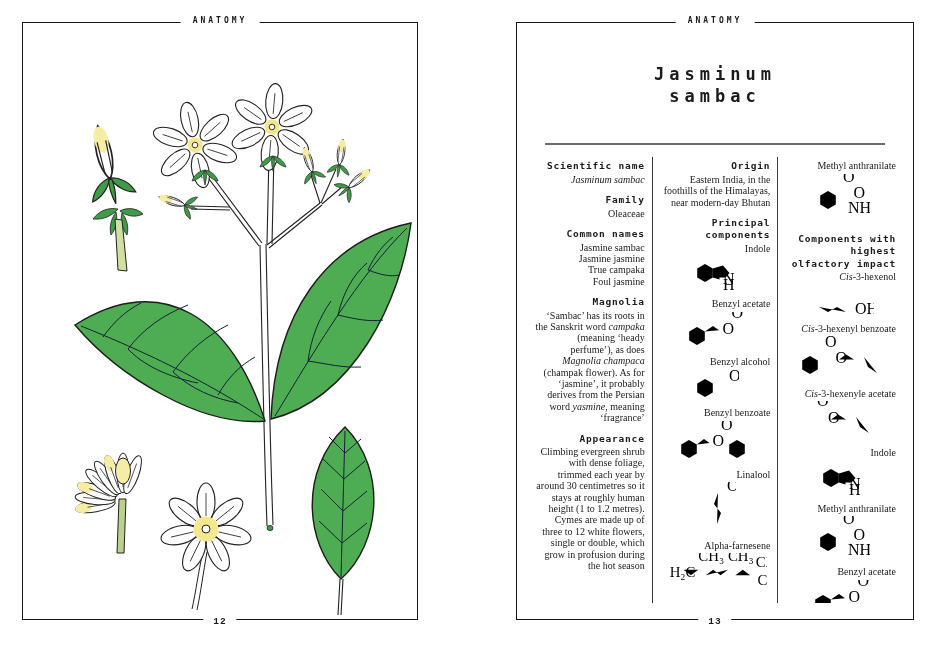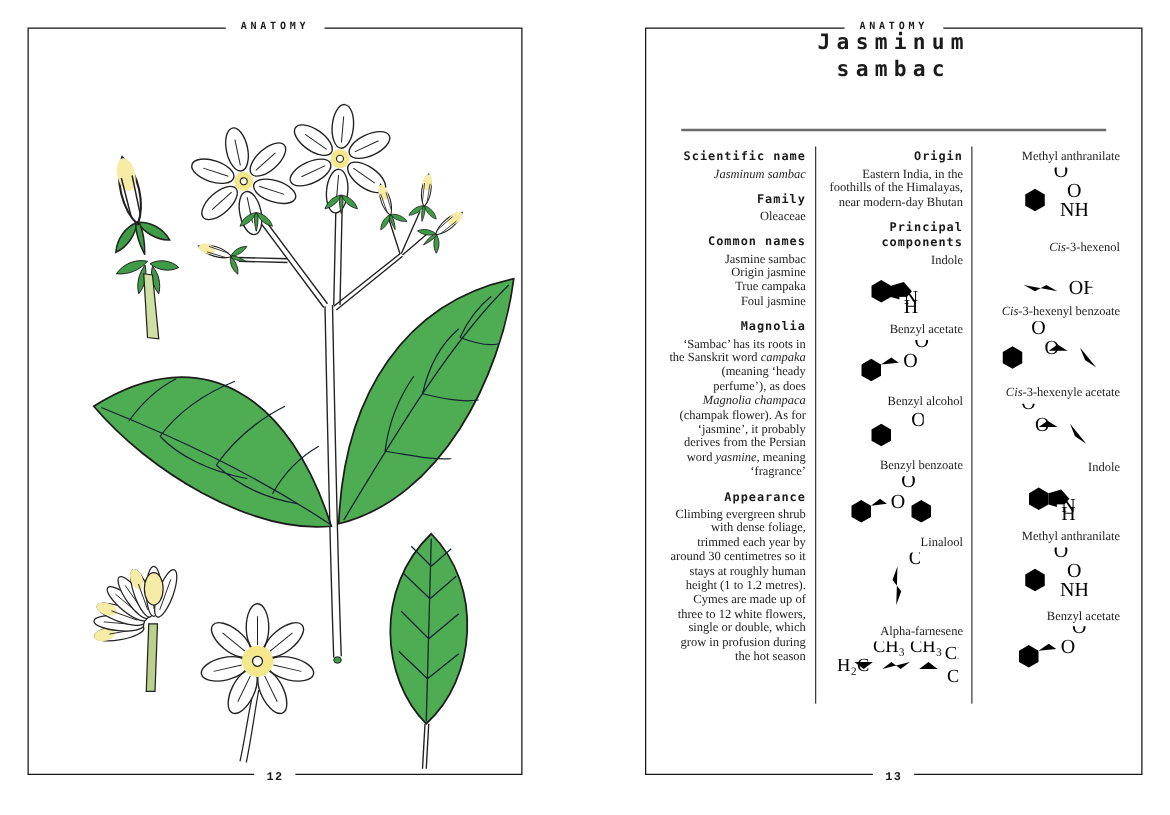--- a/index.html
+++ b/index.html
@@ -11,21 +11,21 @@
   body{width:936px;height:652px;position:relative;font-family:"Liberation Serif",serif;color:var(--ink);overflow:hidden}
   .page{position:absolute;top:22px;height:598px;border:1.6px solid #151515;background:var(--paper)}
   .page-left{left:22px;width:396px}
   .page-right{left:516px;width:398px}
   .running-head{position:absolute;top:-7px;left:50%;transform:translateX(-50%);background:var(--paper);
     padding:0 12px;font-family:"DejaVu Sans Mono",monospace;font-weight:bold;font-size:8px;letter-spacing:3px;white-space:nowrap}
   .folio{position:absolute;bottom:-8px;left:50%;transform:translateX(-50%);background:var(--paper);
     padding:0 10px;font-family:Liberation Mono, monospace;font-weight:bold;font-size:9.5px;letter-spacing:1px;white-space:nowrap}
   .illu{position:absolute;left:0;top:0}
   
-  .title{text-align:center;font-family:"DejaVu Sans Mono",monospace;font-weight:bold;
+  .title{margin-top:40px;text-align:center;font-family:"DejaVu Sans Mono",monospace;font-weight:bold;
     font-size:17px;letter-spacing:5px;line-height:1.3}
   .rule{width:86%;margin:36px auto 12px;border:0;border-top:2px solid var(--rule)}
   .columns{display:flex;height:446px;margin:0 10px;overflow:hidden}
   .col{flex:1 1 0;padding:3px 7px 0;text-align:right;overflow:hidden}
   .col.mid{border-left:1.2px solid #3c3c3c;border-right:1.2px solid #3c3c3c}
   .heading{font-family:"DejaVu Sans Mono",monospace;font-weight:bold;font-size:9.5px;letter-spacing:0.8px;line-height:1.32;margin:0 0 1px}
   .body-line{font-size:10px;line-height:1.14;margin:0}
   .body-line .it{font-style:italic}
   .gap{height:9px}
   .structure{display:block;margin:2px auto 6px}
@@ -248,21 +248,21 @@
   <div class="columns">
     <div class="col">
         <div class="heading">Scientific name</div>
         <p class="body-line"><span class="it">Jasminum sambac</span></p>
         <div class="gap"></div>
         <div class="heading">Family</div>
         <p class="body-line"><span>Oleaceae</span></p>
         <div class="gap"></div>
         <div class="heading">Common names</div>
         <p class="body-line"><span>Jasmine sambac</span></p>
-        <p class="body-line"><span>Origin jasmine</span></p>
+        <p class="body-line"><span>Jasmine jasmine</span></p>
         <p class="body-line"><span>True campaka</span></p>
         <p class="body-line"><span>Foul jasmine</span></p>
         <div class="gap"></div>
         <div class="heading">Magnolia</div>
         <p class="body-line"><span>‘Sambac’ has its roots in the Sanskrit word </span><span class="it">campaka</span><span> (meaning ‘heady perfume’), as does </span><span class="it">Magnolia champaca</span><span> (champak flower). As for ‘jasmine’, it probably derives from the Persian word </span><span class="it">yasmine</span><span>, meaning ‘fragrance’</span></p>
         <div class="gap"></div>
         <div class="heading">Appearance</div>
         <p class="body-line"><span>Climbing evergreen shrub with dense foliage, trimmed each year by around 30 centimetres so it stays at roughly human height (1 to 1.2 metres). Cymes are made up of three to 12 white flowers, single or double, which grow in profusion during the hot season</span></p>
       </div>
     <div class="col mid">
@@ -294,20 +294,21 @@
         <svg class="structure" width="104" height="37" aria-label="Alpha-farnesene">
           <use href="#sym-alpha-farnesene"></use>
         </svg>
       </div>
     <div class="col">
         <p class="body-line"><span>Methyl anthranilate</span></p>
         <svg class="structure" width="58" height="44" aria-label="Methyl anthranilate">
           <use href="#sym-methyl-anthranilate"></use>
         </svg>
         <div class="gap"></div>
+        <div class="heading">Components with highest olfactory impact</div>
         <p class="body-line"><span class="it">Cis</span><span>-3-hexenol</span></p>
         <svg class="structure" width="66" height="32" aria-label="Cis-3-hexenol">
           <use href="#sym-cis-3-hexenol"></use>
         </svg>
         <p class="body-line"><span class="it">Cis</span><span>-3-hexenyl benzoate</span></p>
         <svg class="structure" width="84" height="46" aria-label="Cis-3-hexenyl benzoate">
           <use href="#sym-cis-3-hexenyl-benzoate"></use>
         </svg>
         <p class="body-line"><span class="it">Cis</span><span>-3-hexenyle acetate</span></p>
         <svg class="structure" width="76" height="40" aria-label="Cis-3-hexenyle acetate">

